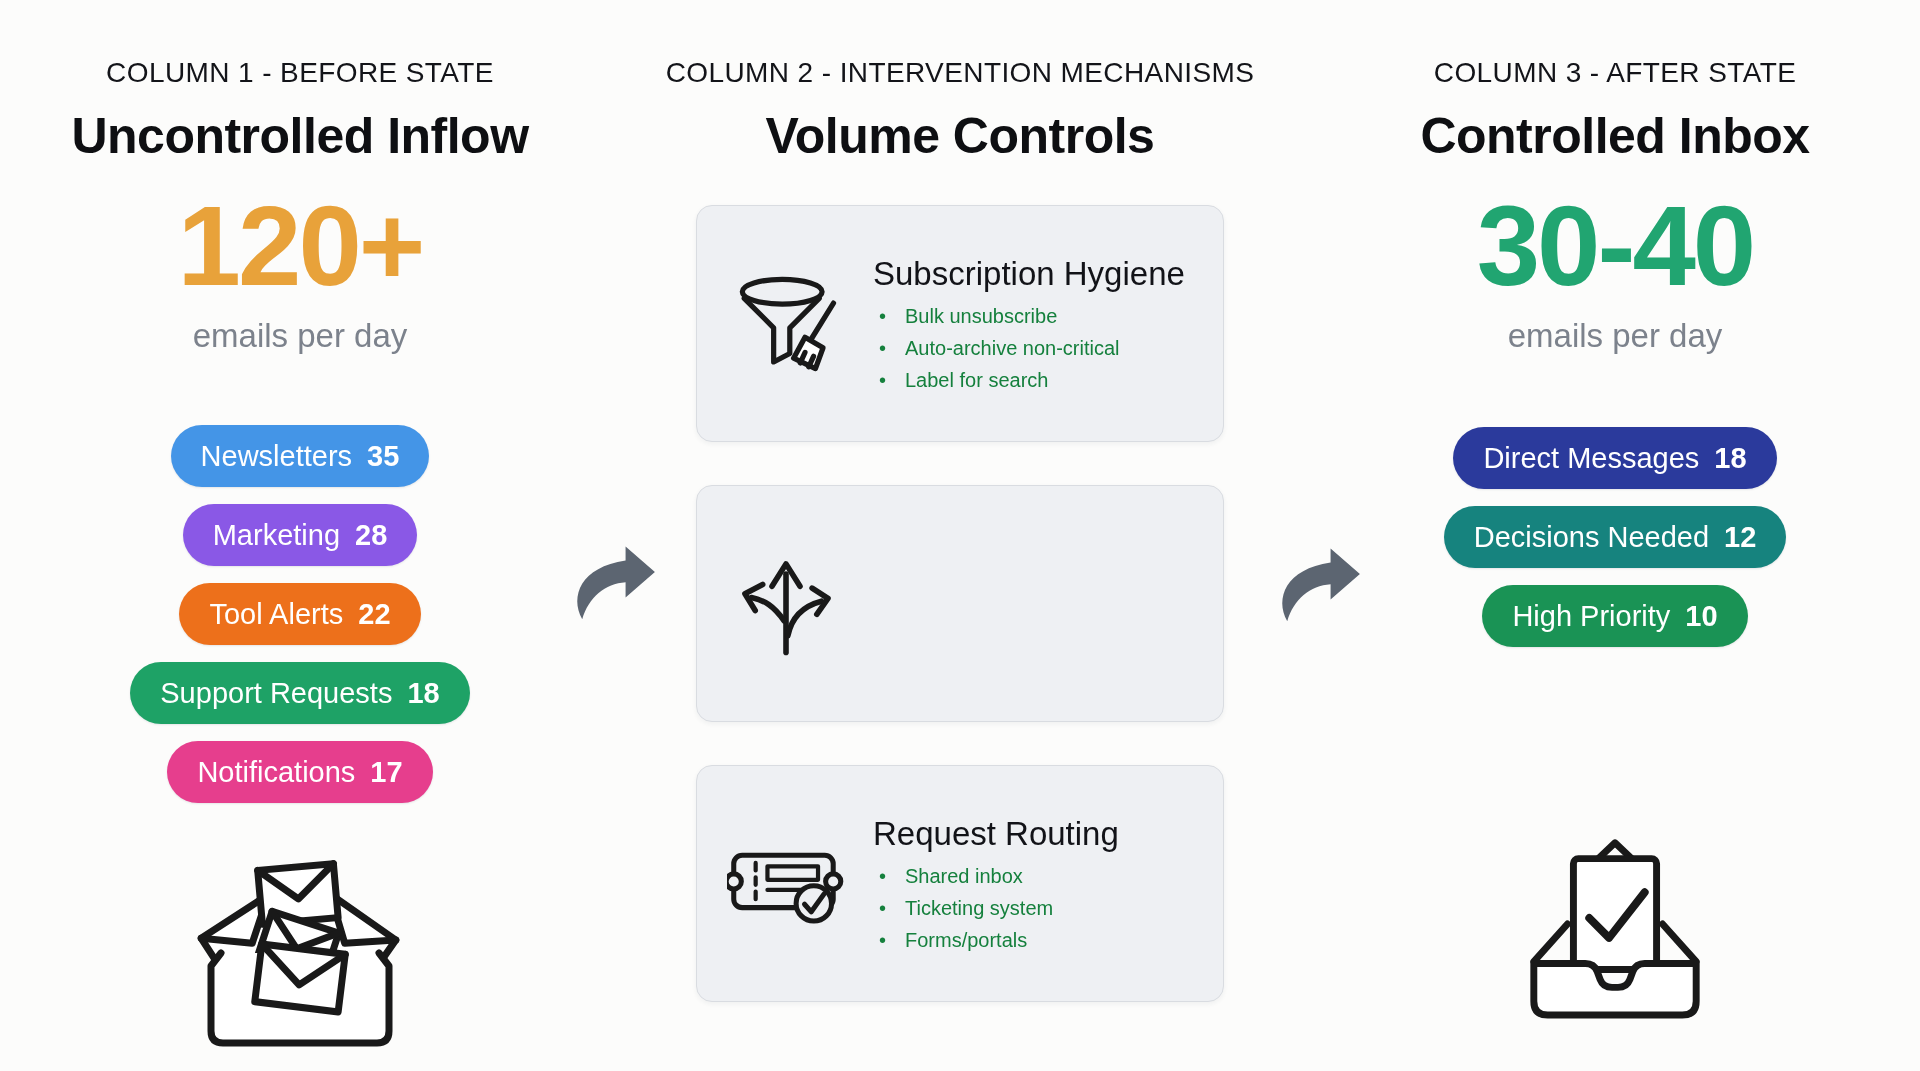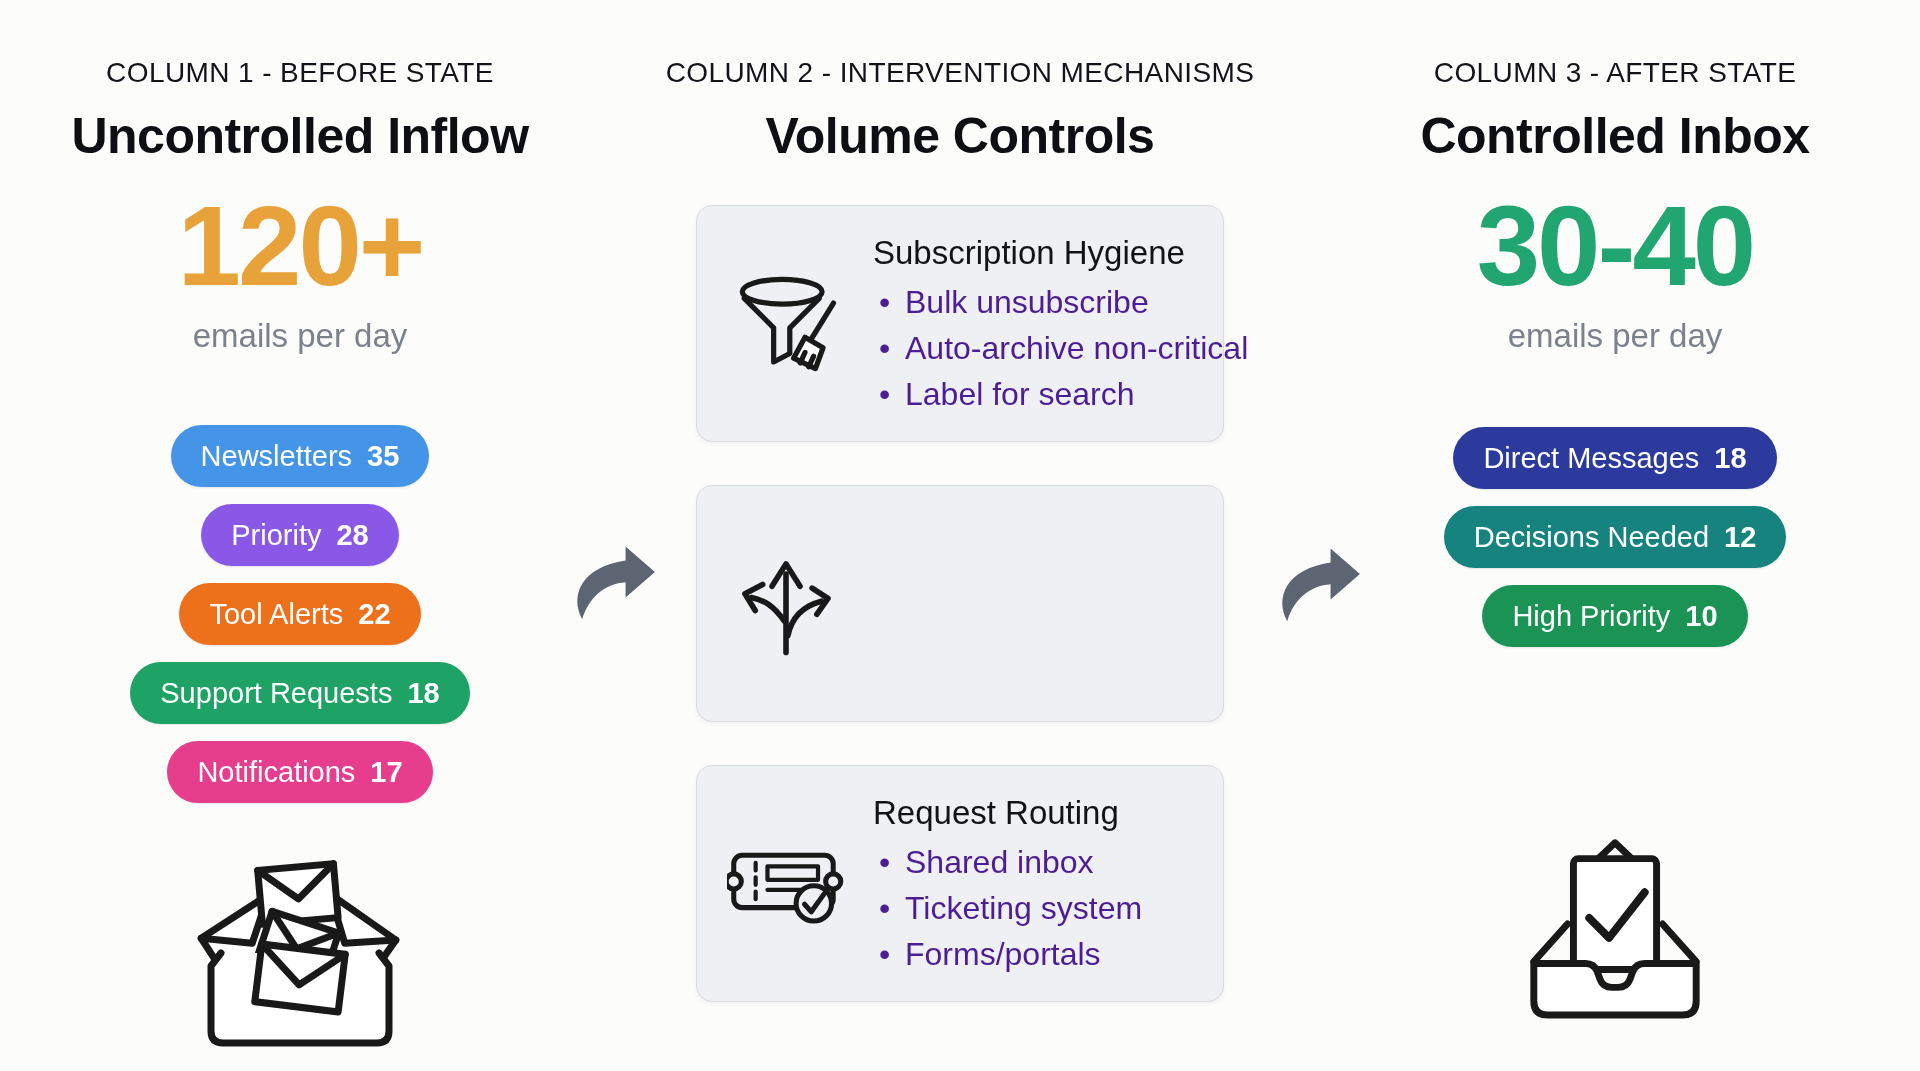--- a/index.html
+++ b/index.html
@@ -31,21 +31,21 @@
   .big-icon { margin-top:42px; line-height:0; }
   .col-after .big-icon { margin-top:176px; }
 
   .cards { margin-top:40px; display:flex; flex-direction:column; gap:43px; width:528px; }
   .card { display:flex; align-items:center; height:237px; text-align:left;
           border:1.5px solid #d9dce1; border-radius:16px; padding:0 8px 0 30px;
           box-shadow:0 2px 5px rgba(40,50,70,.06); }
   .card-icon { width:118px; flex:0 0 118px; margin-right:28px; display:flex; justify-content:center; line-height:0; }
   .card-title { font-size:33px; font-weight:400; color:#121318; margin-bottom:12px; white-space:nowrap; }
   .card-bullets { list-style:none; }
-  .card-bullets li { font-size:32px; color:#4c1d95; position:relative; padding-left:32px; margin-bottom:9px; white-space:nowrap; }
+  .card-bullets li { font-size:20px; color:#15803d; position:relative; padding-left:32px; margin-bottom:9px; white-space:nowrap; }
   .card-bullets li:last-child { margin-bottom:0; }
   .card-bullets li::before { content:"\2022"; position:absolute; left:6px; }
 
   .flow-arrow { position:absolute; width:102px; height:92px; line-height:0; }
   .arrow-left  { left:558px;  top:540px; }
   .arrow-right { left:1263px; top:542px; }
 
   svg.line-icon { stroke:#191919; fill:none; stroke-linecap:round; stroke-linejoin:round; }
 </style>
 </head>
@@ -58,21 +58,21 @@
     <div class="big-title">Uncontrolled Inflow</div>
     <div class="metric-value" style="color: rgb(232, 162, 58);">120+</div>
     <div class="metric-unit">emails per day</div>
 
     <div class="pill-stack">
       <div class="pill" style="background-color: rgb(68, 149, 231); margin-top: 24px;">
         <span>Newsletters</span>
           <b>35</b>
       </div>
       <div class="pill" style="background-color: rgb(138, 88, 230);">
-        <span>Priority</span>
+        <span>Marketing</span>
           <b>28</b>
       </div>
       <div class="pill" style="background-color: rgb(237, 112, 27);">
         <span>Tool Alerts</span>
           <b>22</b>
       </div>
       <div class="pill" style="background-color: rgb(30, 162, 102);">
         <span>Support Requests</span>
           <b>18</b>
       </div>

